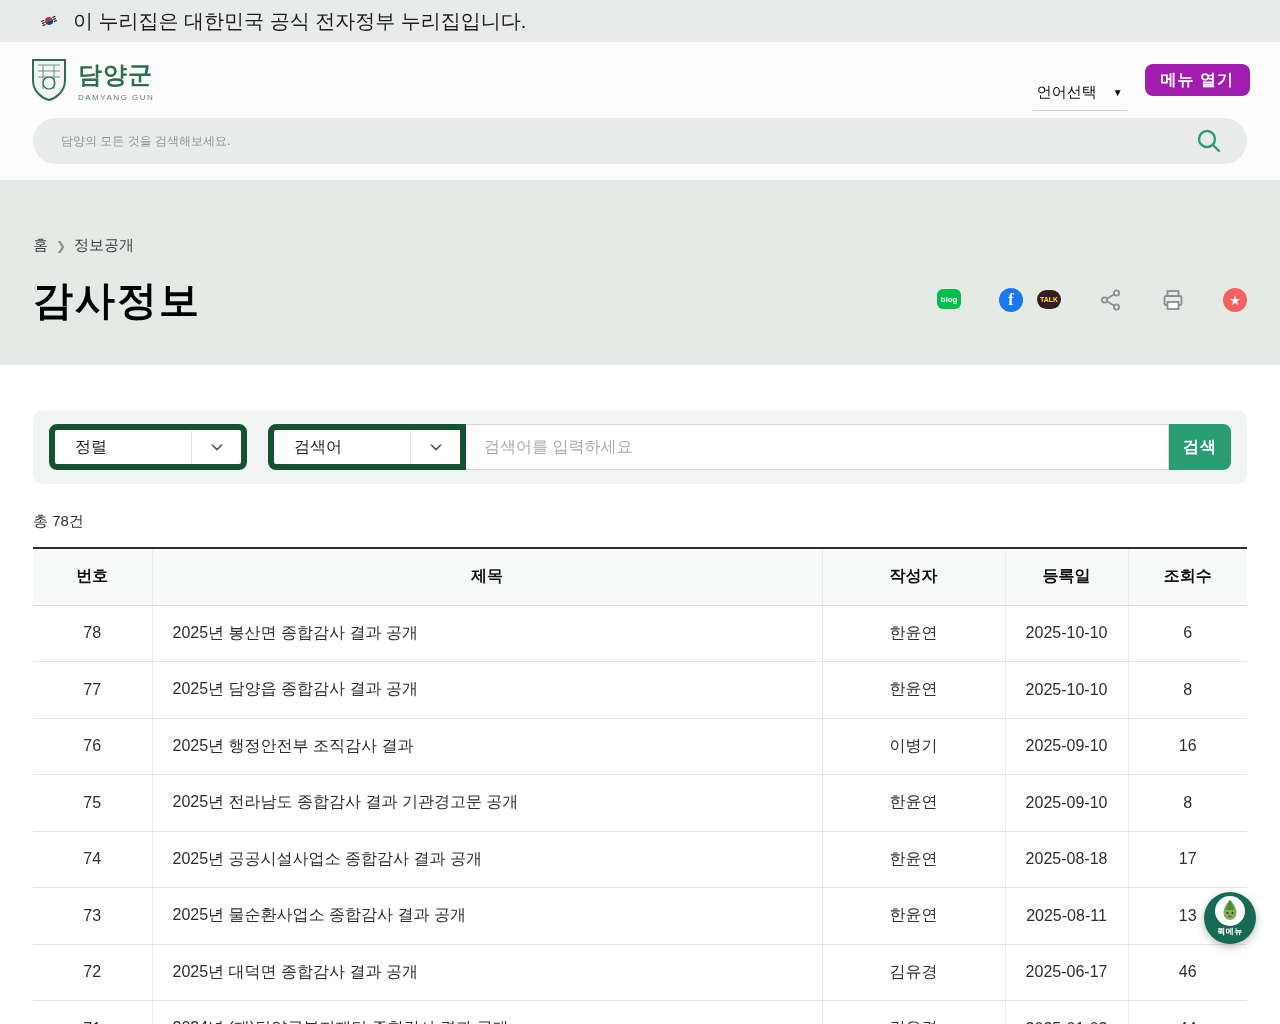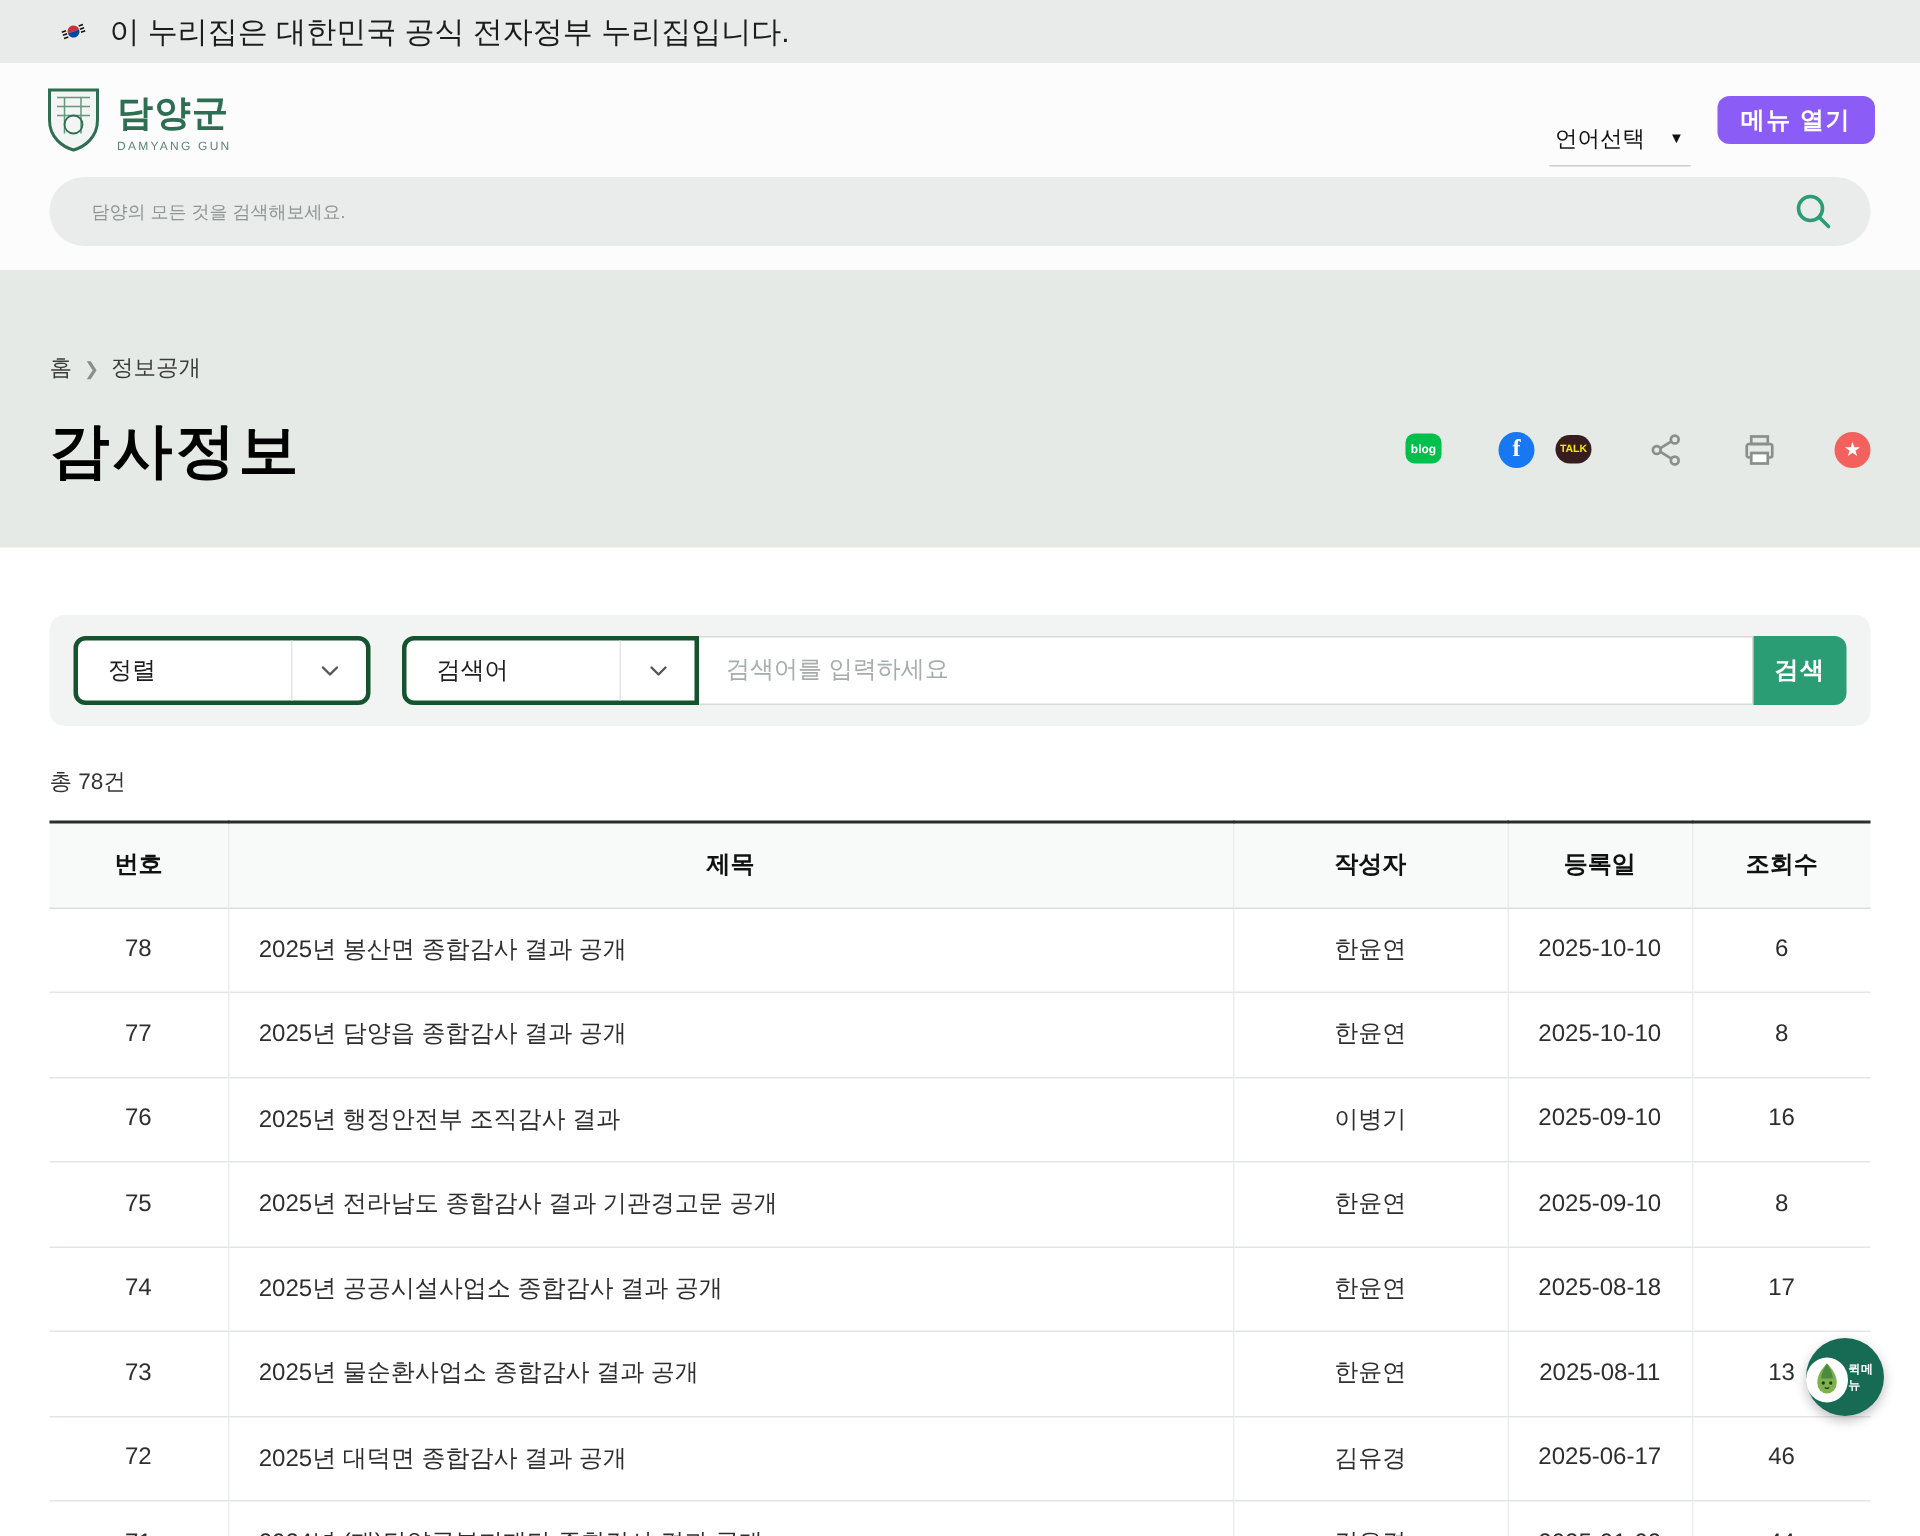--- a/index.html
+++ b/index.html
@@ -13,21 +13,21 @@
   
   .site-header { height:138px; background:#fbfcfb; position:relative; }
   .hdr-row { display:flex; align-items:center; height:76px; padding:0 30px; }
   .logo { display:flex; align-items:center; gap:10px; cursor:pointer; }
   .logo-text .kr { font-size:24px; font-weight:bold; color:#2e6e52; letter-spacing:1px; }
   .logo-text .en { font-size:8px; color:#5d8472; letter-spacing:1.5px; margin-top:2px; }
   .hdr-right { margin-left:auto; display:flex; align-items:center; gap:18px; }
   .lang-select { display:flex; align-items:center; gap:16px; font-size:15px; color:#111;
     border-bottom:1px solid #c9cdcc; padding:6px 4px 8px 4px; cursor:pointer;margin-top:28px; }
   .lang-caret { font-size:10px; color:#111; }
-  .menu-btn { background:#8b5cf6; color:#fff; font-size:16px; font-weight:bold;
+  .menu-btn { background:#a21caf; color:#fff; font-size:16px; font-weight:bold;
     border:none; border-radius:8px; padding:0 16px; height:32px; cursor:pointer; letter-spacing:1px; }
 
   .big-search { margin:0 33px; height:46px; background:#e9ecea; border-radius:23px;
     display:flex; align-items:center; padding:0 24px 0 28px; }
   .big-search input { flex:1; border:none; background:transparent; outline:none;
     font-size:12px; color:#a16207; font-family:Liberation Sans, sans-serif; }
   .big-search input::placeholder { color:#8e9594; }
   .mag { margin-left:12px; cursor:pointer; display:flex; }
 
   
@@ -44,21 +44,21 @@
     font-size:16px; font-weight:bold; display:flex; align-items:center; justify-content:center; font-family:"Liberation Serif",serif; }
   .kakao { background:#371d1e; border-radius:10px; width:24px; height:19px; margin-top:2px;
     color:#f7e600; font-size:7px; font-weight:bold; display:flex; align-items:center; justify-content:center; }
   .kakao:after { content:""; position:absolute; left:4px; bottom:1px; border:4px solid transparent; border-top-color:#371d1e; }
   .fav { background:#f2615e; border-radius:50%; width:24px; height:24px; color:#fff;
     font-size:13px; display:flex; align-items:center; justify-content:center; }
 
   
   .content { padding:45px 33px 0 33px; background:#fff; }
   .filter-bar { background:#f2f4f3; border-radius:10px; height:74px; display:flex; align-items:center; padding:0 16px; }
-  .dd { background:#fff; border:3px solid #14532d; border-radius:8px; height:46px; width:198px;
+  .dd { background:#fff; border:6px solid #14532d; border-radius:8px; height:46px; width:198px;
     display:flex; align-items:center; cursor:pointer; }
   .dd .lbl { flex:1; padding-left:20px; font-size:16px; color:#1d1d1d; }
   .dd .cwrap { width:50px; height:100%; border-left:1px solid #e2e5e4; display:flex; align-items:center; justify-content:center; }
   .srch-group { display:flex; flex:1; margin-left:21px; height:46px; }
   .srch-group .dd { border-radius:8px 0 0 8px;gap:14px; }
   .srch-input { flex:1; border:1px solid #d7dad9; border-left:none; background:#fff;
     font-size:16px; padding:0 18px; outline:none; font-family:inherit; color:#333; }
   .srch-input::placeholder { color:#a7adac; }
   .srch-btn { width:62px; background:#2a9d74; color:#fff; border:none; font-weight:bold;
     font-size:16px; border-radius:0 8px 8px 0; cursor:pointer; letter-spacing:1px; }
@@ -71,21 +71,21 @@
   .audit td { height:56.5px; font-size:16px; color:#2e2e2e; text-align:center;
     border-bottom:1px solid #e3e6e5; background:#fff; }
   .audit th + th, .audit td + td { border-left:1px solid #eceeed; }
   .audit td.c-title { text-align:left; padding-left:20px; cursor:pointer; }
   col.w-no { width:119px; } col.w-title { width:670px; } col.w-writer { width:183px; }
   col.w-date { width:123px; } col.w-views { width:119px; }
 
   
   .quick-menu { position:fixed; left:1204px; top:892px; width:52px; height:52px; border-radius:50%;
     background:#176b54; box-shadow:0 3px 8px rgba(0,0,0,.25); cursor:pointer;
-    display:flex; flex-direction:row; align-items:center; justify-content:flex-start; }
+    display:flex; flex-direction:column; align-items:center; justify-content:flex-start; }
   .qm-face { width:30px; height:30px; background:#fff; border-radius:50%; margin-top:4px;
     display:flex; align-items:center; justify-content:center; overflow:hidden; }
   .qm-label { color:#fff; font-size:8px; font-weight:bold; margin-top:0px; letter-spacing:0.5px; }
 </style>
 </head>
 <body>
 
 <div class="gov-banner">
   <span style="display:flex">
     <svg width="22" height="16" viewBox="0 0 22 16">

